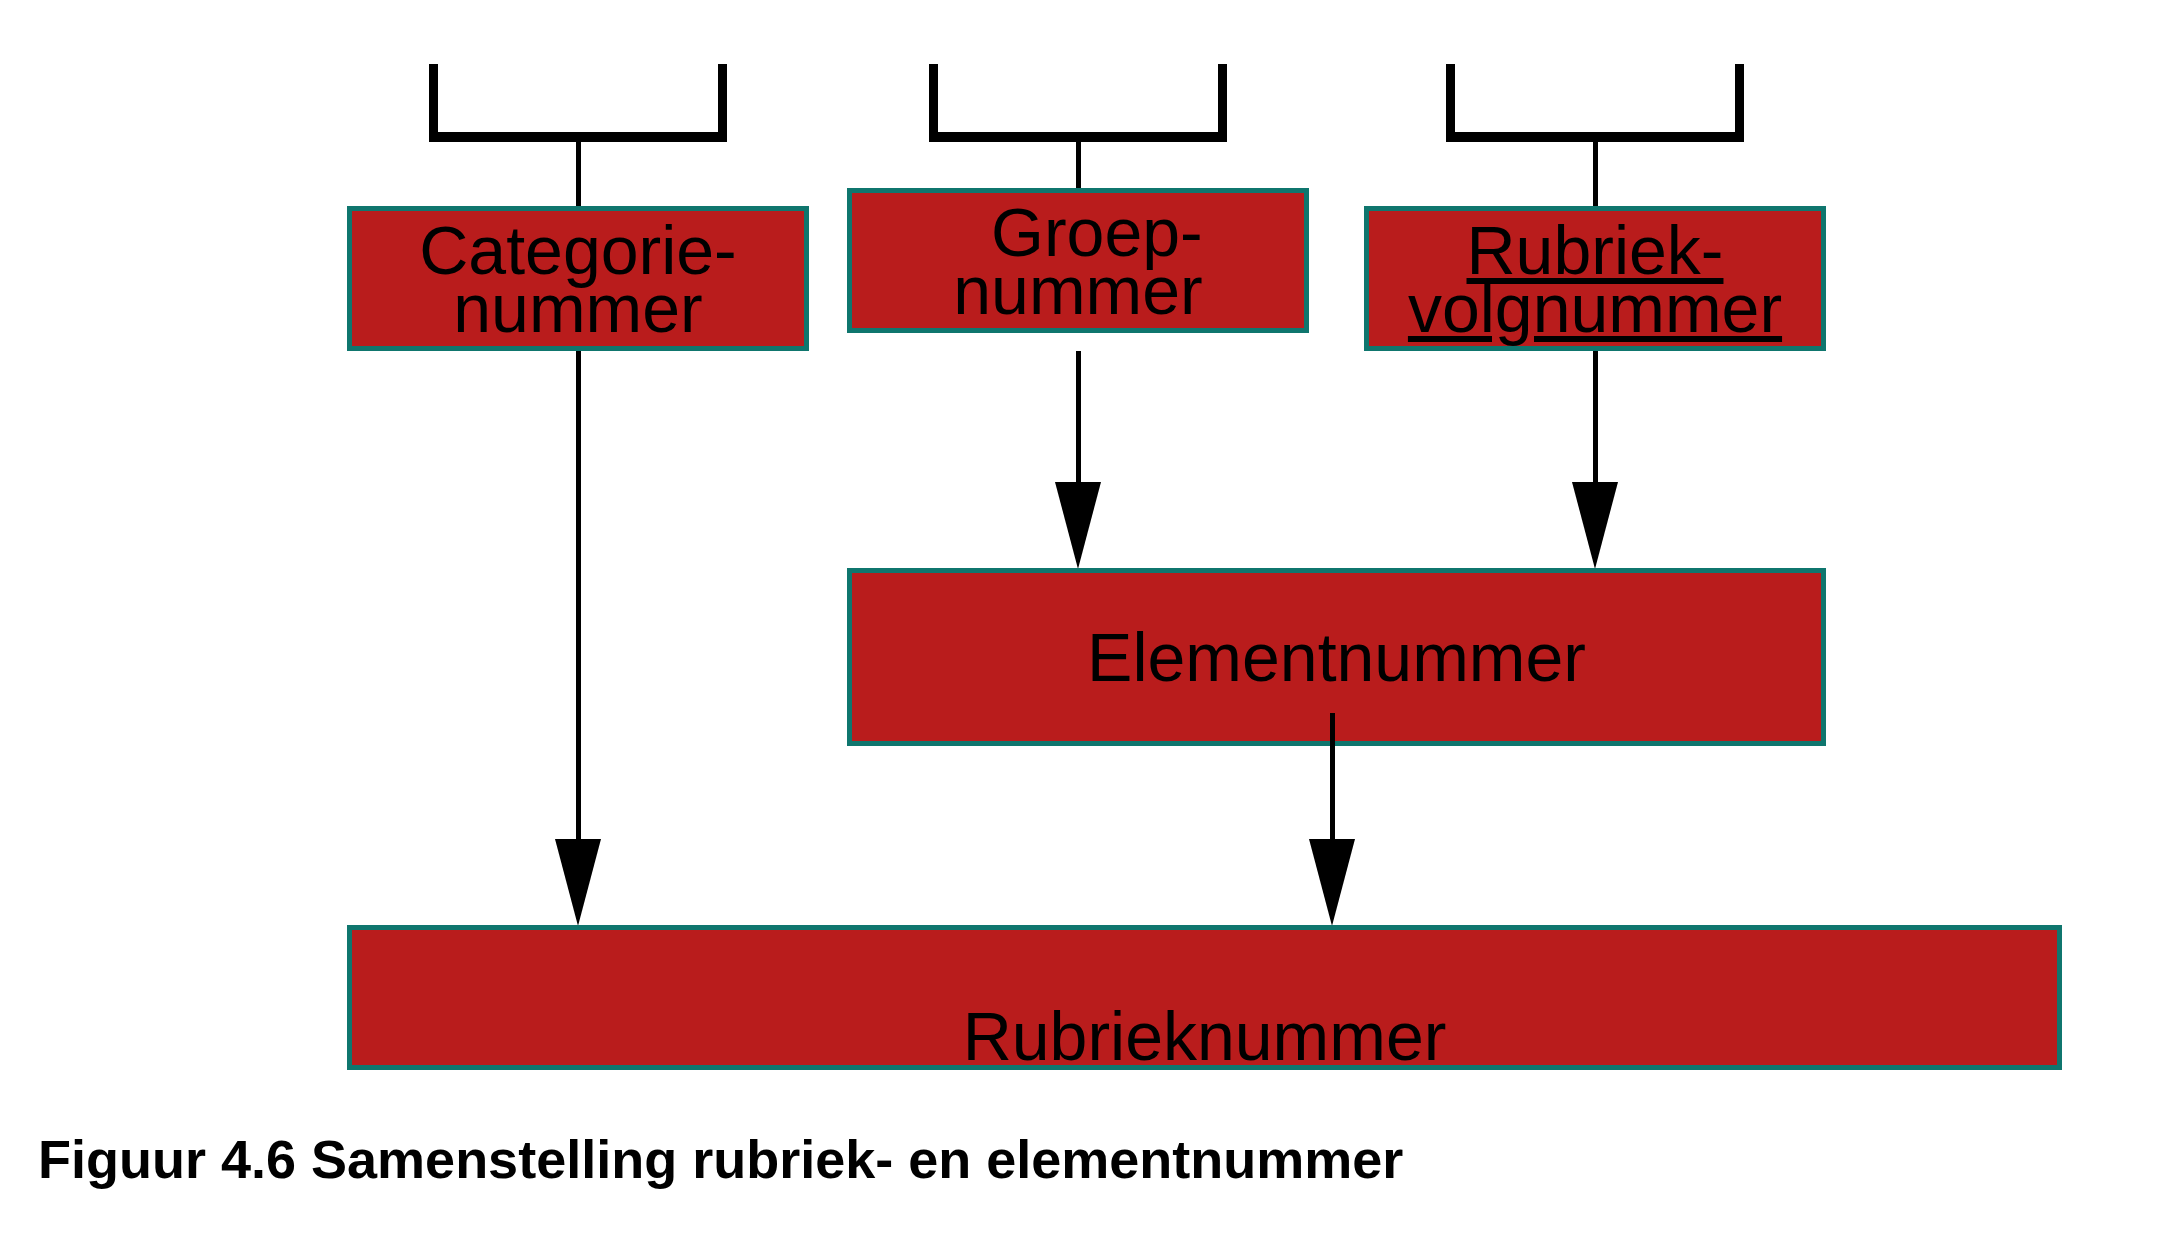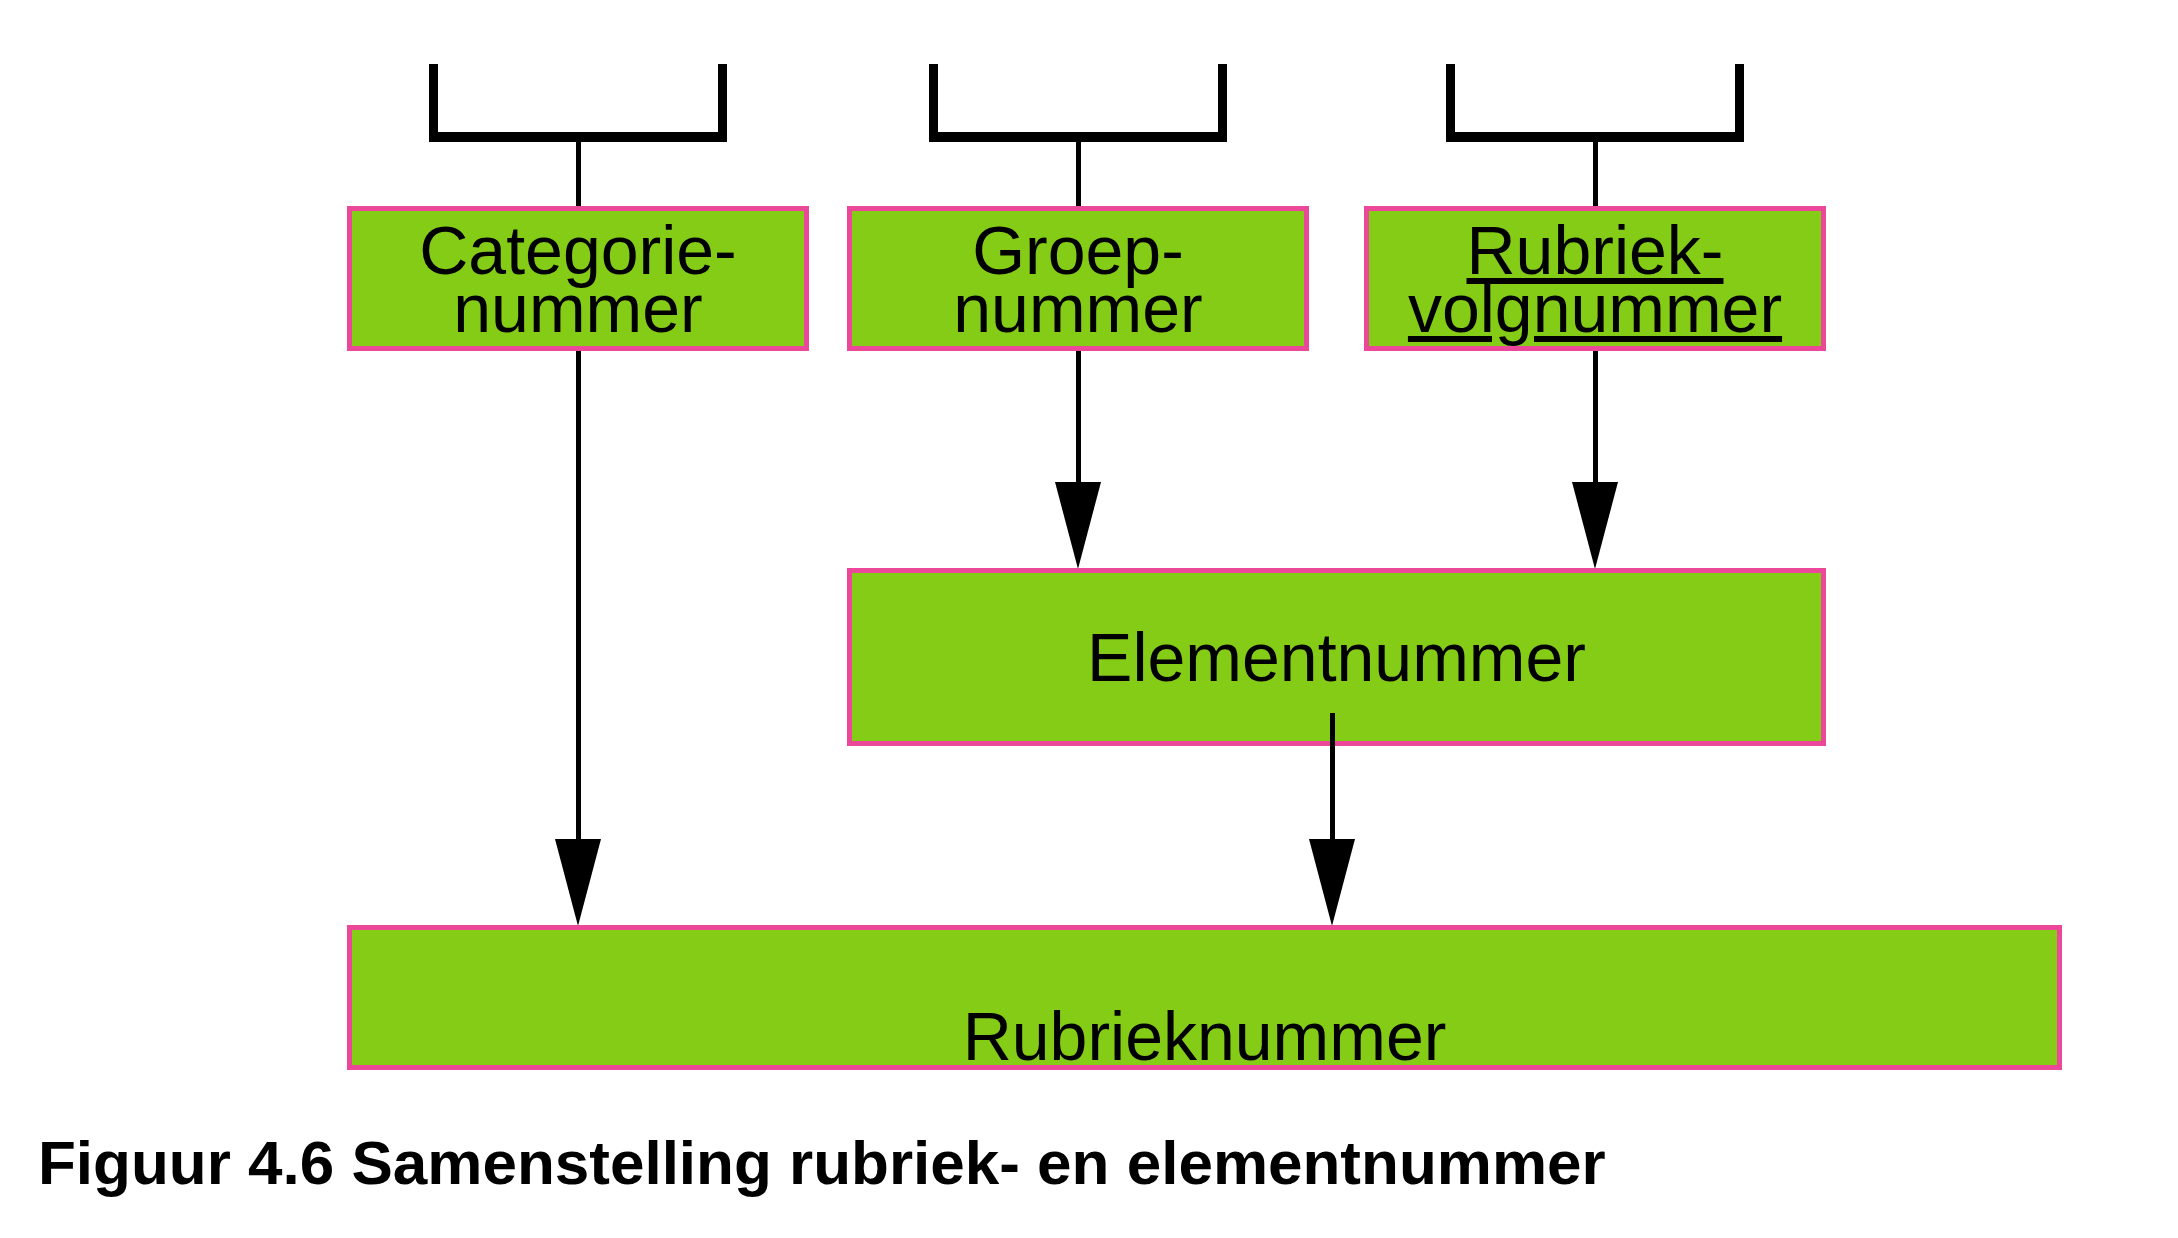--- a/index.html
+++ b/index.html
@@ -41,32 +41,32 @@
     background: #000;
   }
   .st1 { left: 576px; }
   .st2 { left: 1076px; }
   .st3 { left: 1593px; }
 
   
   .node {
     position: absolute;
     box-sizing: border-box;
-    border: 5px solid #ec4899;
-    background: #84cc16;
+    border: 5px solid #0f766e;
+    background: #b91c1c;
     display: flex;
     align-items: center;
     justify-content: center;
     text-align: center;
     font-size: 68px;
     line-height: 58px;
     white-space: pre-line;
   }
   .n1 { left: 347px;  top: 206px; width: 462px;  height: 145px; }
-  .n2 { left: 847px;  top: 206px; width: 462px;  height: 145px; }
+  .n2 { left: 847px;  top: 188px; width: 462px;  height: 145px; text-align: right; }
   .n3 { left: 1364px; top: 206px; width: 462px;  height: 145px; text-decoration: underline; }
   .n-element { left: 847px; top: 568px; width: 979px;  height: 178px; }
   .n-rubriek { left: 347px; top: 925px; width: 1715px; height: 145px; align-items: flex-end; }
 
   
   .vline {
     position: absolute;
     width: 5px;
     background: #000;
   }
@@ -85,21 +85,21 @@
   }
   .a-groep       { left: 1055px; top: 482px; }
   .a-rubriekvolg { left: 1572px; top: 482px; }
   .a-categorie   { left: 555px;  top: 839px; }
   .a-element     { left: 1309px; top: 839px; }
 
   .caption {
     position: absolute;
     left: 38px;
     top: 1132px;
-    font-size: 62px;
+    font-size: 54px;
     font-weight: bold;
     line-height: 1;
     white-space: nowrap;
   }
 </style>
 </head>
 <body>
 
 <div class="canvas">
 

